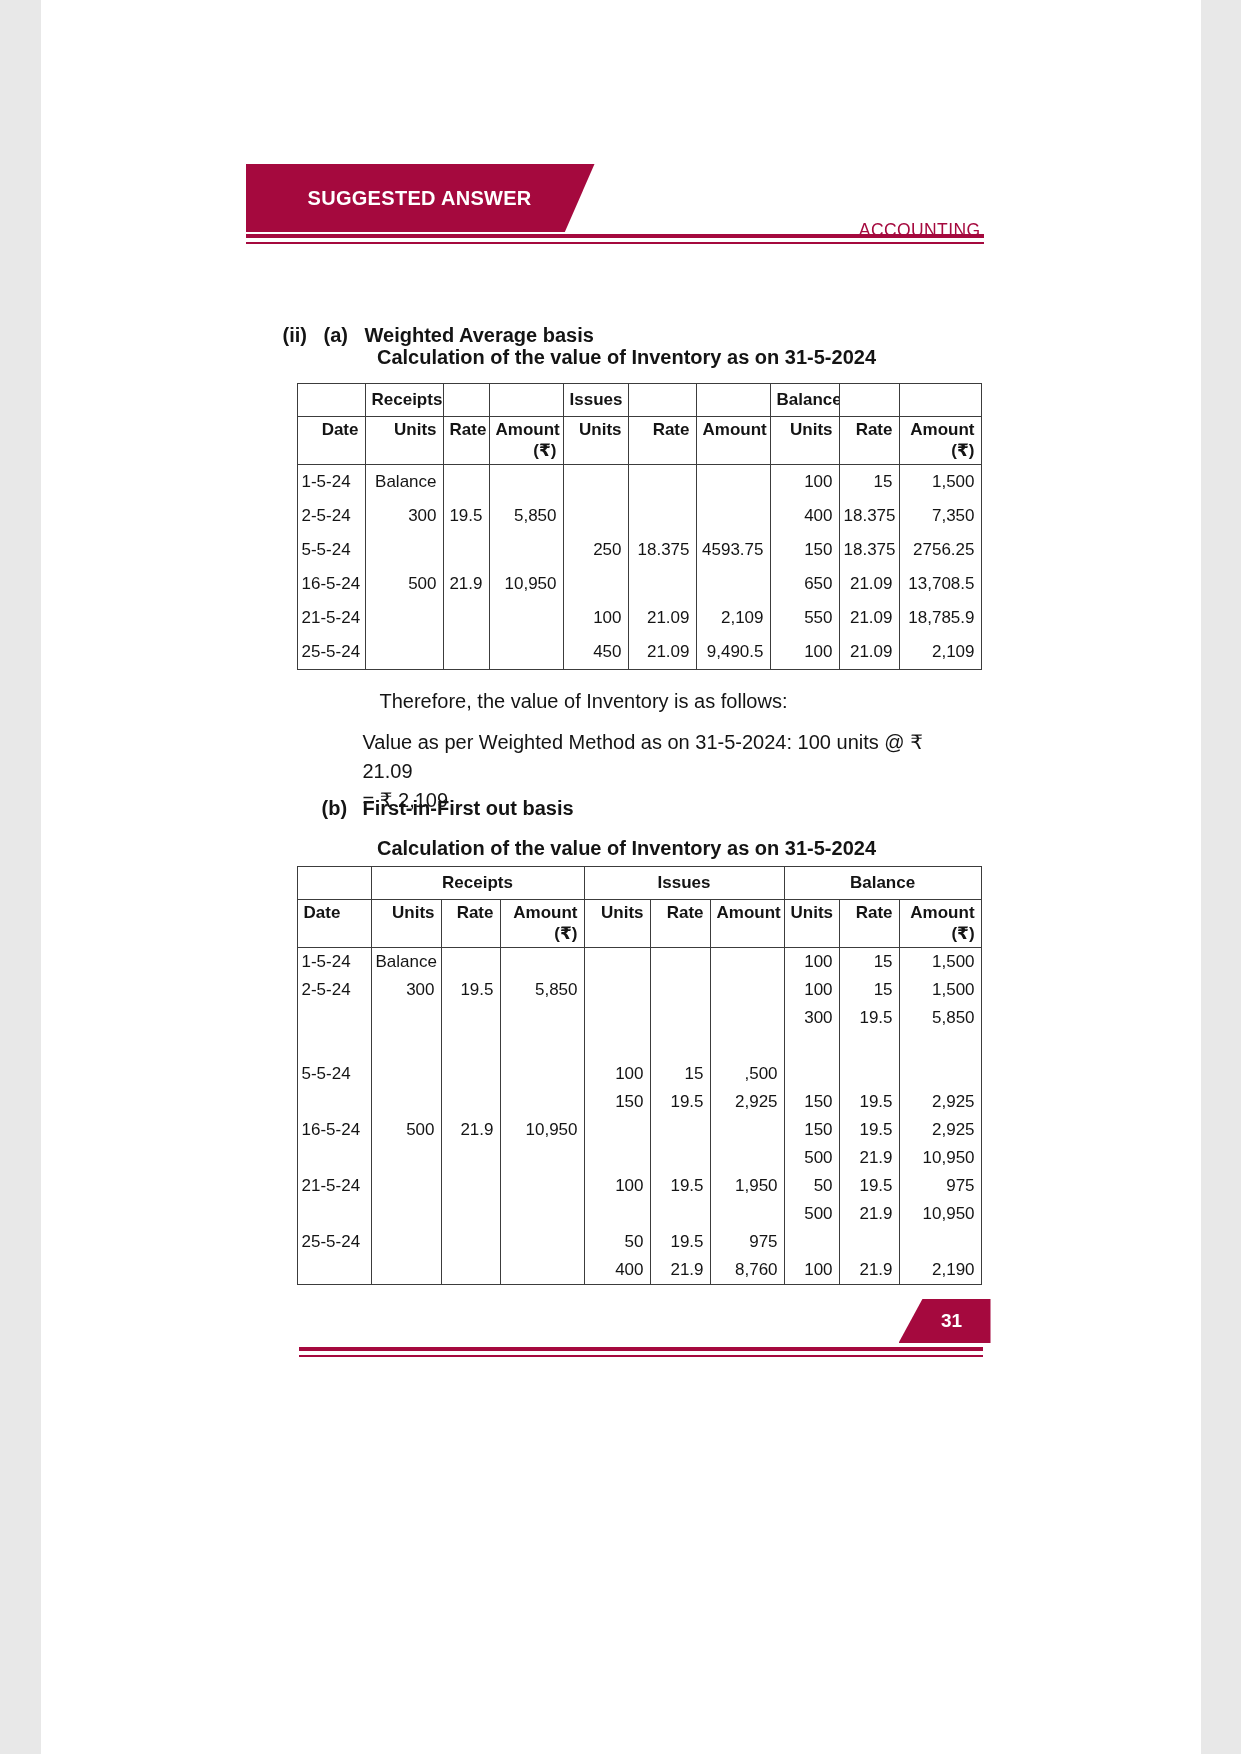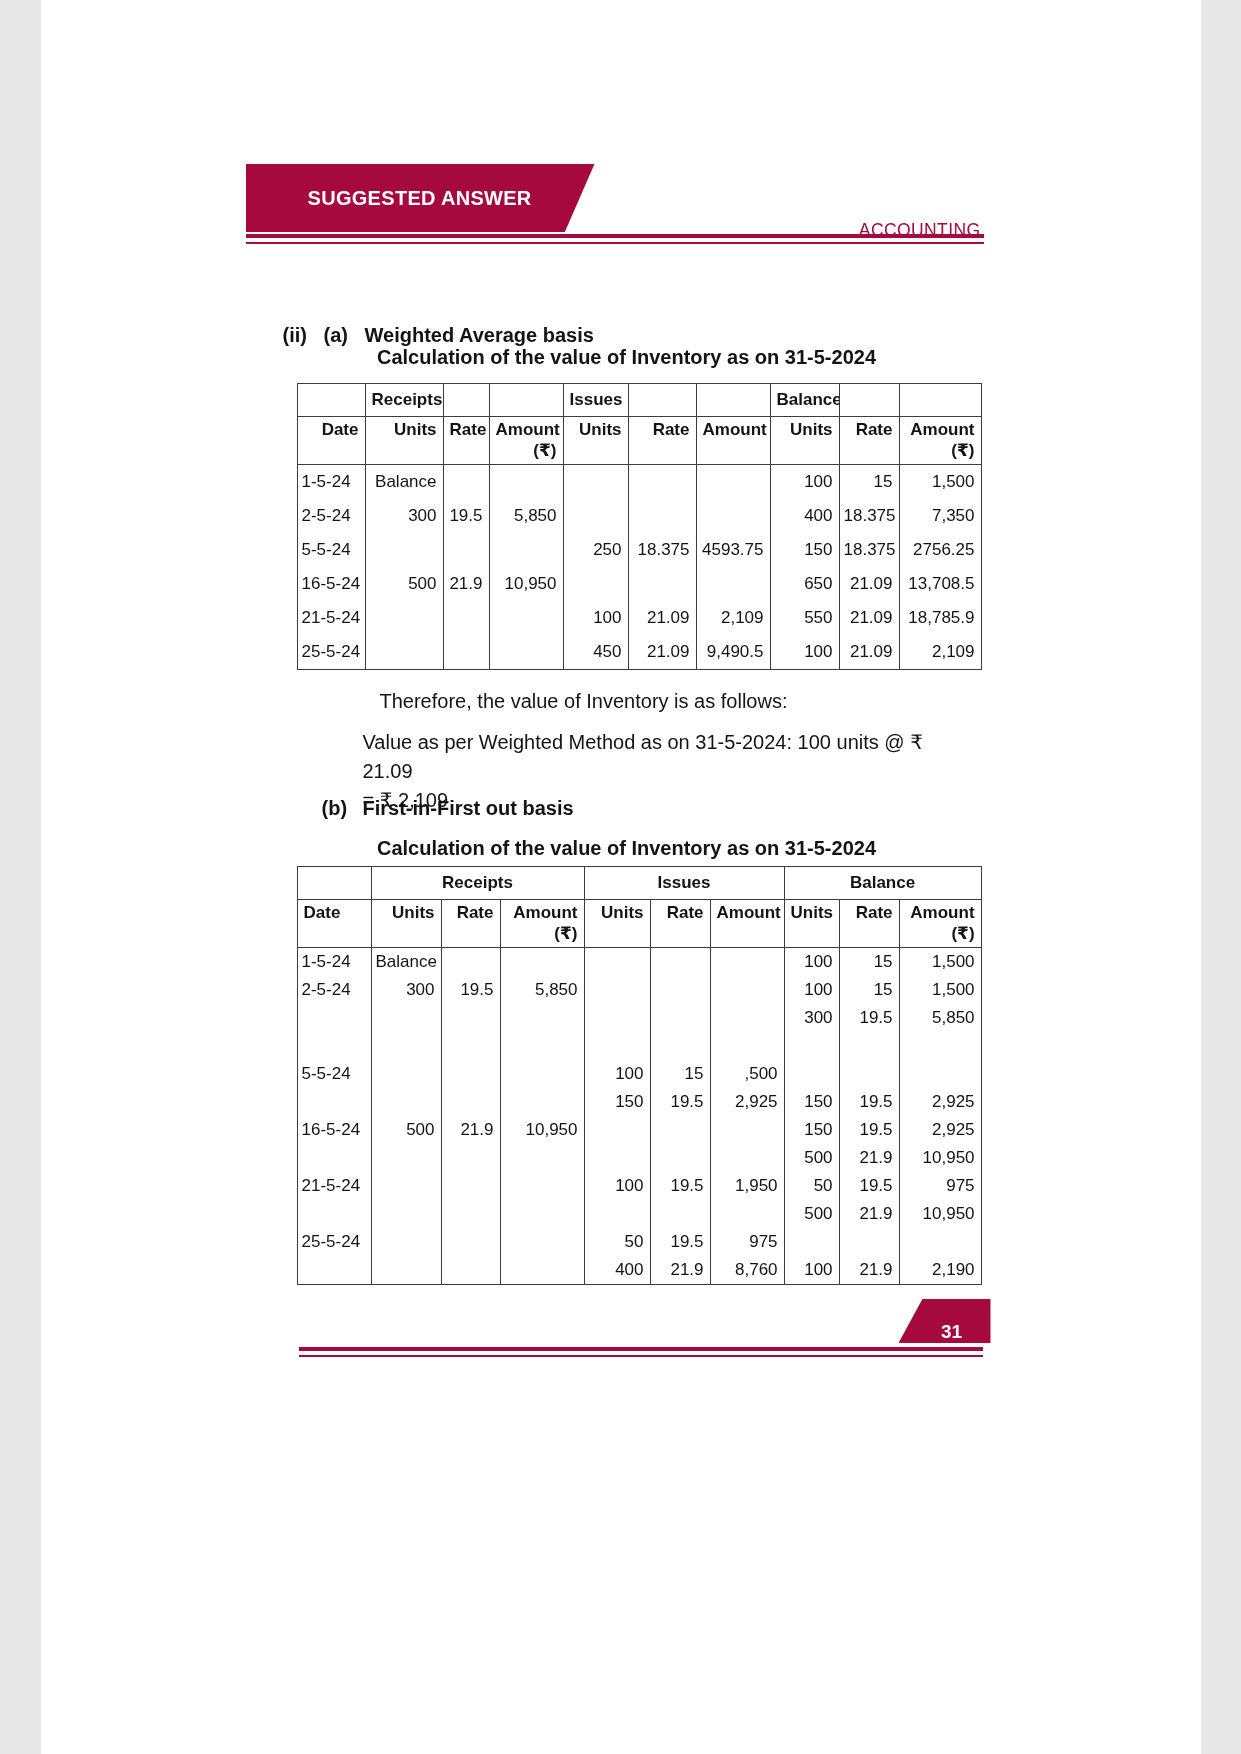--- a/index.html
+++ b/index.html
@@ -42,21 +42,21 @@
   #table-a tbody td { padding:7px 6px 7px 4px; }
   #table-b tbody td { padding:4px 6px 4px 4px; }
   #table-a thead tr.grp th { text-align:left; }
   #table-b thead tr.grp th { text-align:center; }
   #table-a thead tr.cols th:first-child { text-align:right; }
   #table-b thead tr.cols th:first-child { text-align:left; }
 
   
   .pageno { position:absolute; left:858px; top:1299px; width:92px; height:44px; background:var(--accent);
             clip-path:polygon(26% 0,100% 0,100% 100%,0 100%); color:#fff; font-weight:bold; font-size:19px;
-            display:flex; align-items:flex-end; justify-content:center; padding-left:14px; }
+            display:flex; align-items:center; justify-content:center; padding-left:14px; }
   .rule.f-thick { left:258px; top:1347px; width:684px; height:4px; }
   .rule.f-thin  { left:258px; top:1355px; width:684px; height:2px; }
 </style>
 </head>
 <body>
 
 <div class="page">
 
   <div class="banner">
     <span class="banner-text">SUGGESTED ANSWER</span>

